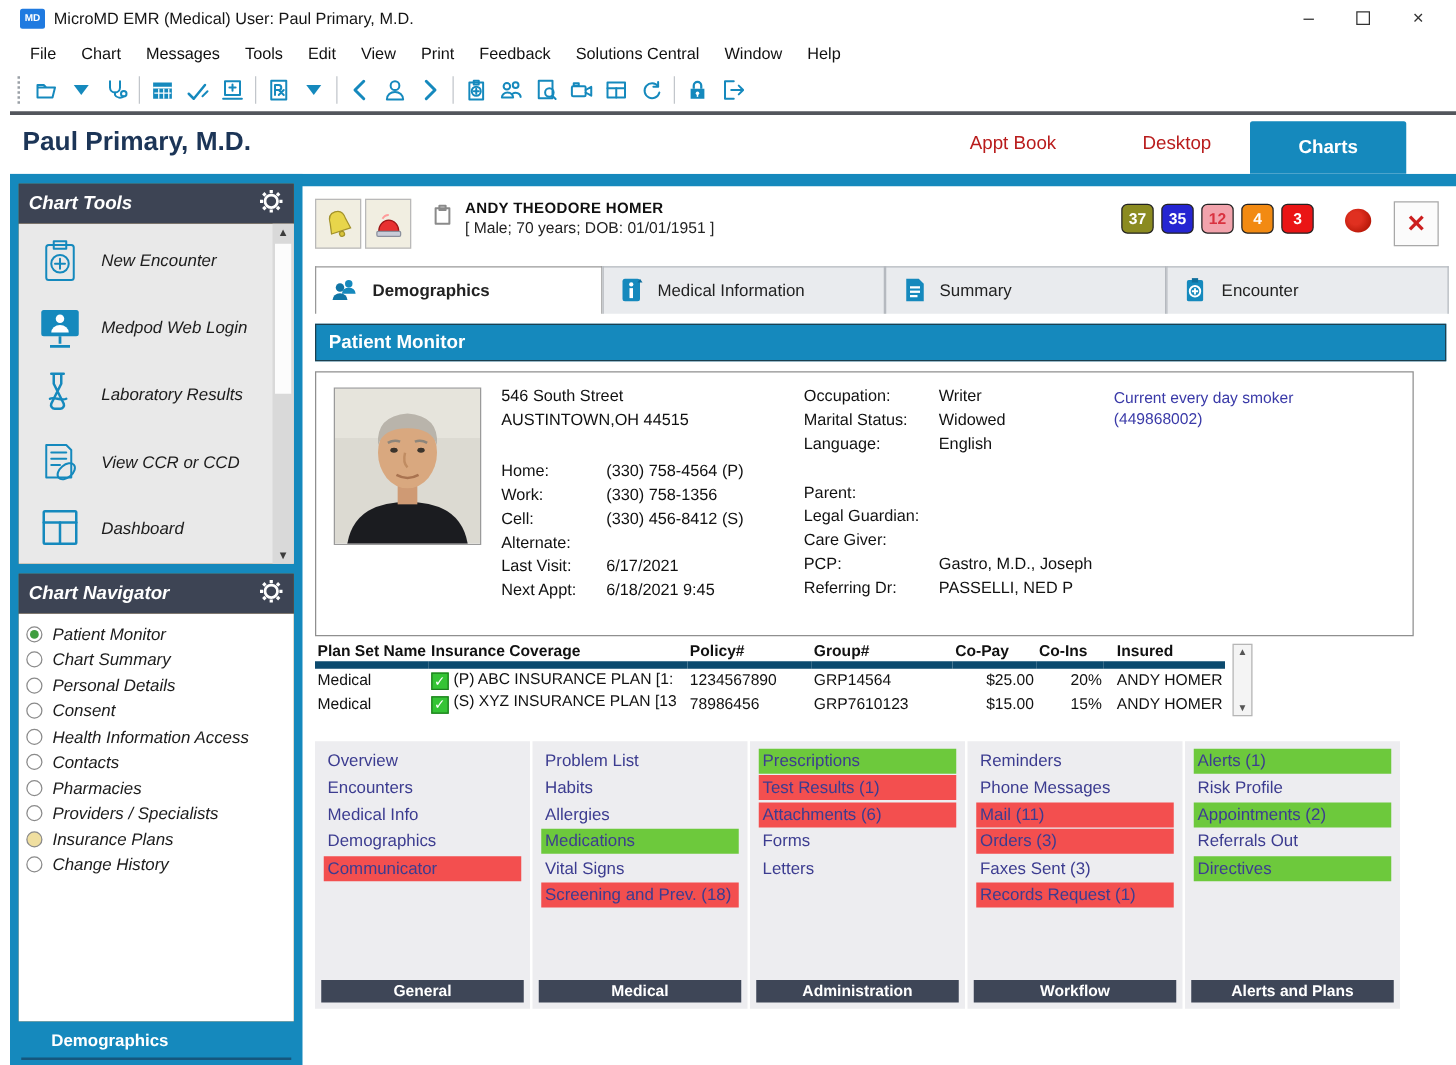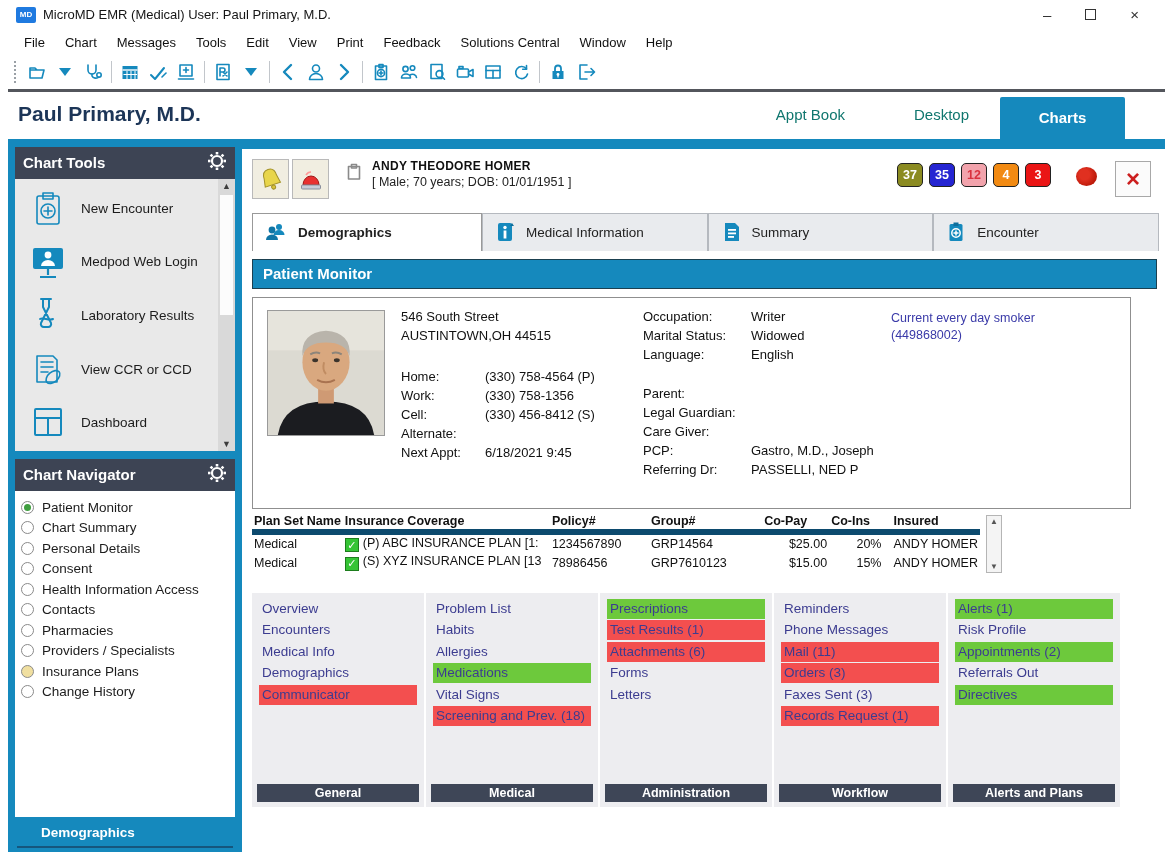--- a/index.html
+++ b/index.html
@@ -26,33 +26,33 @@
   .grip { width:4px; height:22px; border-left:2px dotted #9aa0a6; margin:0 5px 0 2px; }
   .toolbtn { width:28px; height:26px; display:inline-flex; align-items:center; justify-content:center; }
   .tsep { width:1px; height:22px; background:#c2c6cb; margin:0 4px; }
   .dd-arrow { width:0; height:0; border-left:6px solid transparent; border-right:6px solid transparent;
     border-top:8px solid #1589bd; }
   svg.ti { stroke:#1589bd; fill:none; stroke-width:1.6; stroke-linecap:round; stroke-linejoin:round; }
 
   
   .band { height:48px; position:relative; background:#fff; }
   .provider { position:absolute; left:10px; top:10px; font-size:21px; font-weight:bold; color:#1c3557; }
-  .band-tab { position:absolute; top:14px; font-size:15px; color:#0f766e; }
+  .band-tab { position:absolute; top:14px; font-size:15px; color:#b91c1c; }
   .tab-appt { right:320px; } .tab-desktop { right:196px; }
   .tab-charts { position:absolute; right:40px; bottom:0; width:125px; height:42px; background:#1589bd;
     color:#fff; font-weight:bold; font-size:15px; display:flex; align-items:center; justify-content:center;
     border-radius:2px 2px 0 0; }
 
   
   .content { flex:1; display:flex; background:#1589bd; }
   .sidebar { width:234px; background:#1589bd; padding:8px 7px 0 7px; display:flex; flex-direction:column; }
   .main { flex:1; background:#fff; margin-top:10px; padding:6px 6px 0 10px; overflow:hidden; }
 
   
-  .panel { background:#a16207; }
+  .panel { background:#a16207;font-style:italic; }
   .panel-hdr { height:32px; background:#3d4454; color:#fff; font-size:15px; font-weight:bold;
     display:flex; align-items:center; padding:0 8px; }
   .panel-hdr .gear { margin-left:auto; }
   .ct-body { position:relative; height:272px; background:#e9e9e9; padding:10px 22px 0 14px; }
   .ct-item { display:flex; align-items:center; gap:14px; margin-bottom:13px; }
   .ct-label { font-size:13.5px; color:#1c1c1c; line-height:1.15; }
   .ct-scroll { position:absolute; right:0; top:0; bottom:0; width:17px; background:#d9d9d9;
     display:flex; flex-direction:column; align-items:center; }
   .scr-arrow { font-size:9px; color:#3c3c3c; line-height:14px; }
   .ct-thumb { width:13px; height:120px; background:#fcfcfc; margin-top:2px; }
@@ -547,20 +547,24 @@
             </div>
           <div class="irow">
               <span class="lab">Cell:</span>
               <span>(330) 456-8412 (S)</span>
             </div>
           <div class="irow">
               <span class="lab">Alternate:</span>
               <span></span>
             </div>
           <div class="irow">
+              <span class="lab">Last Visit:</span>
+              <span>6/17/2021</span>
+            </div>
+          <div class="irow">
               <span class="lab">Next Appt:</span>
               <span>6/18/2021 9:45</span>
             </div>
         </div>
 
         <div class="col2">
           <div class="irow">
               <span class="lab">Occupation:</span>
               <span>Writer</span>
             </div>

